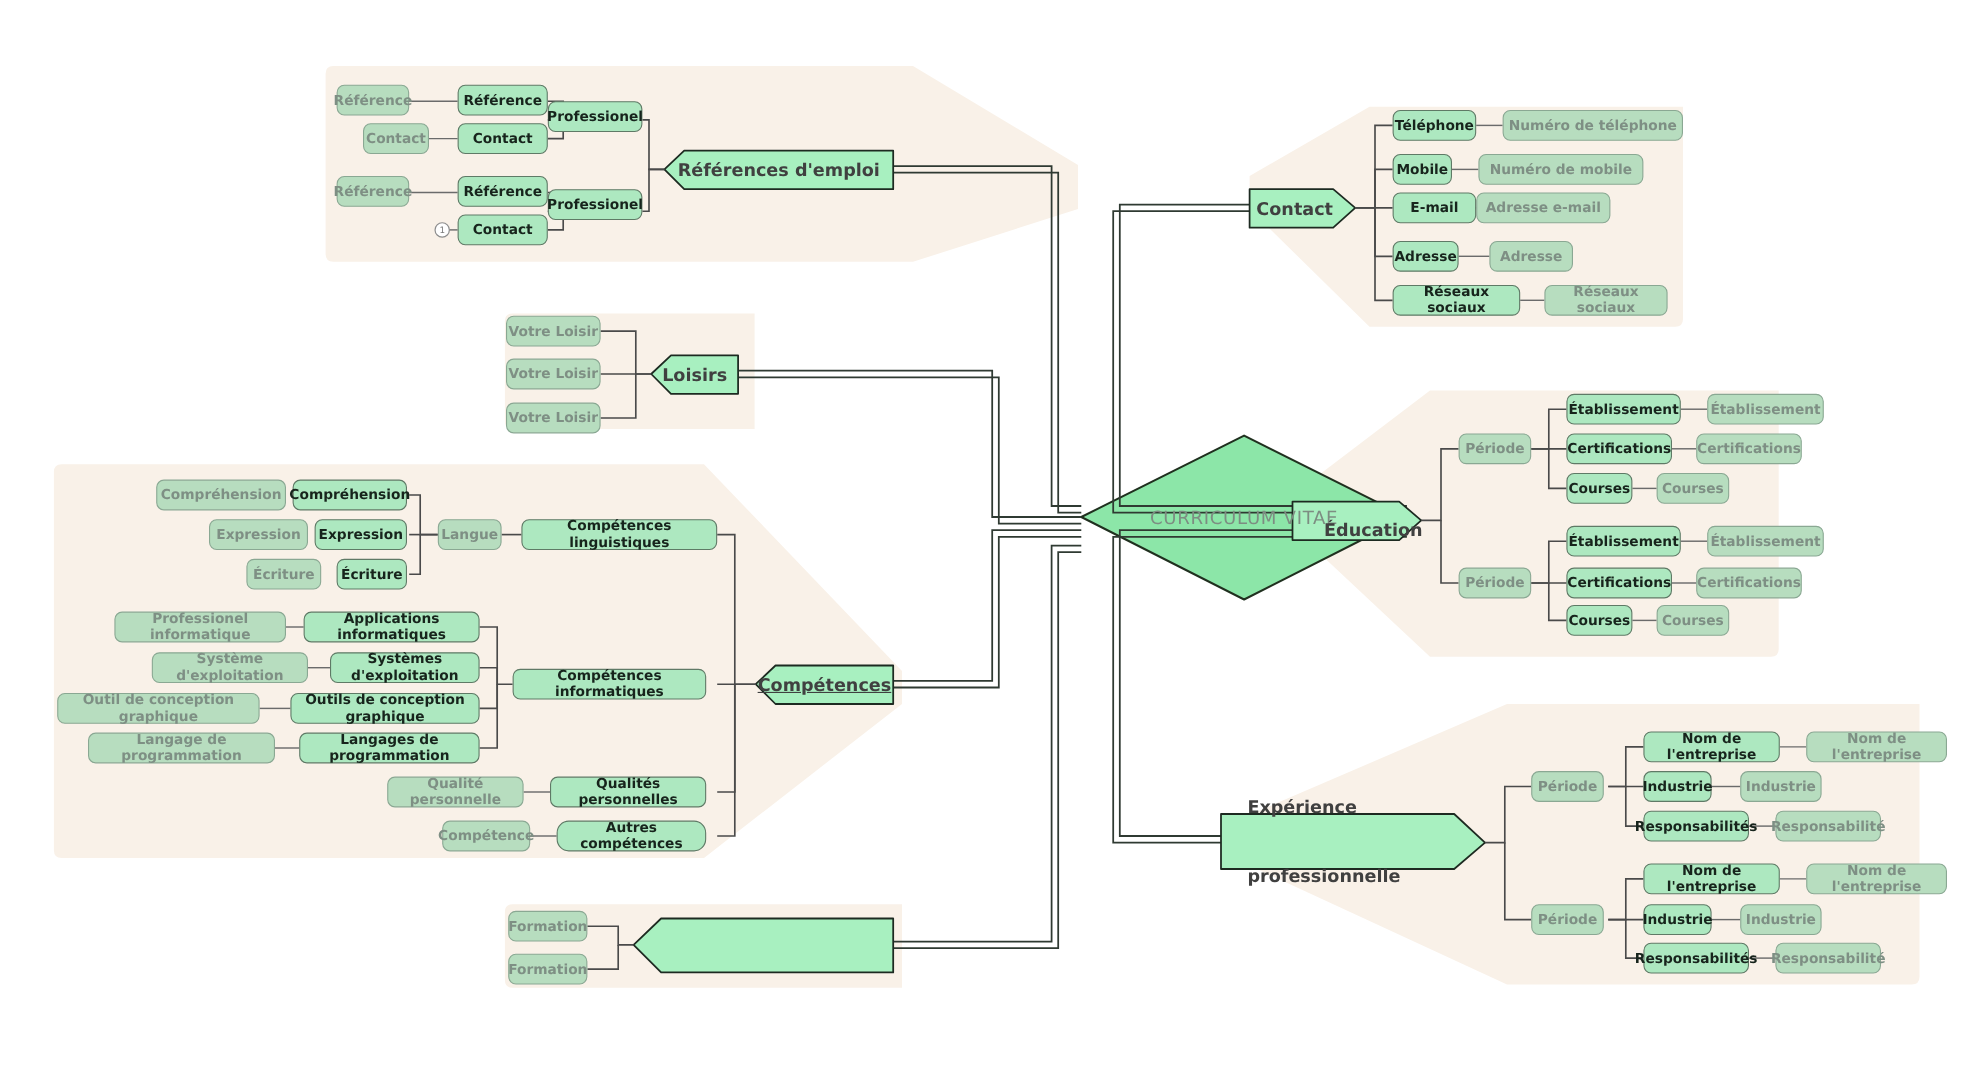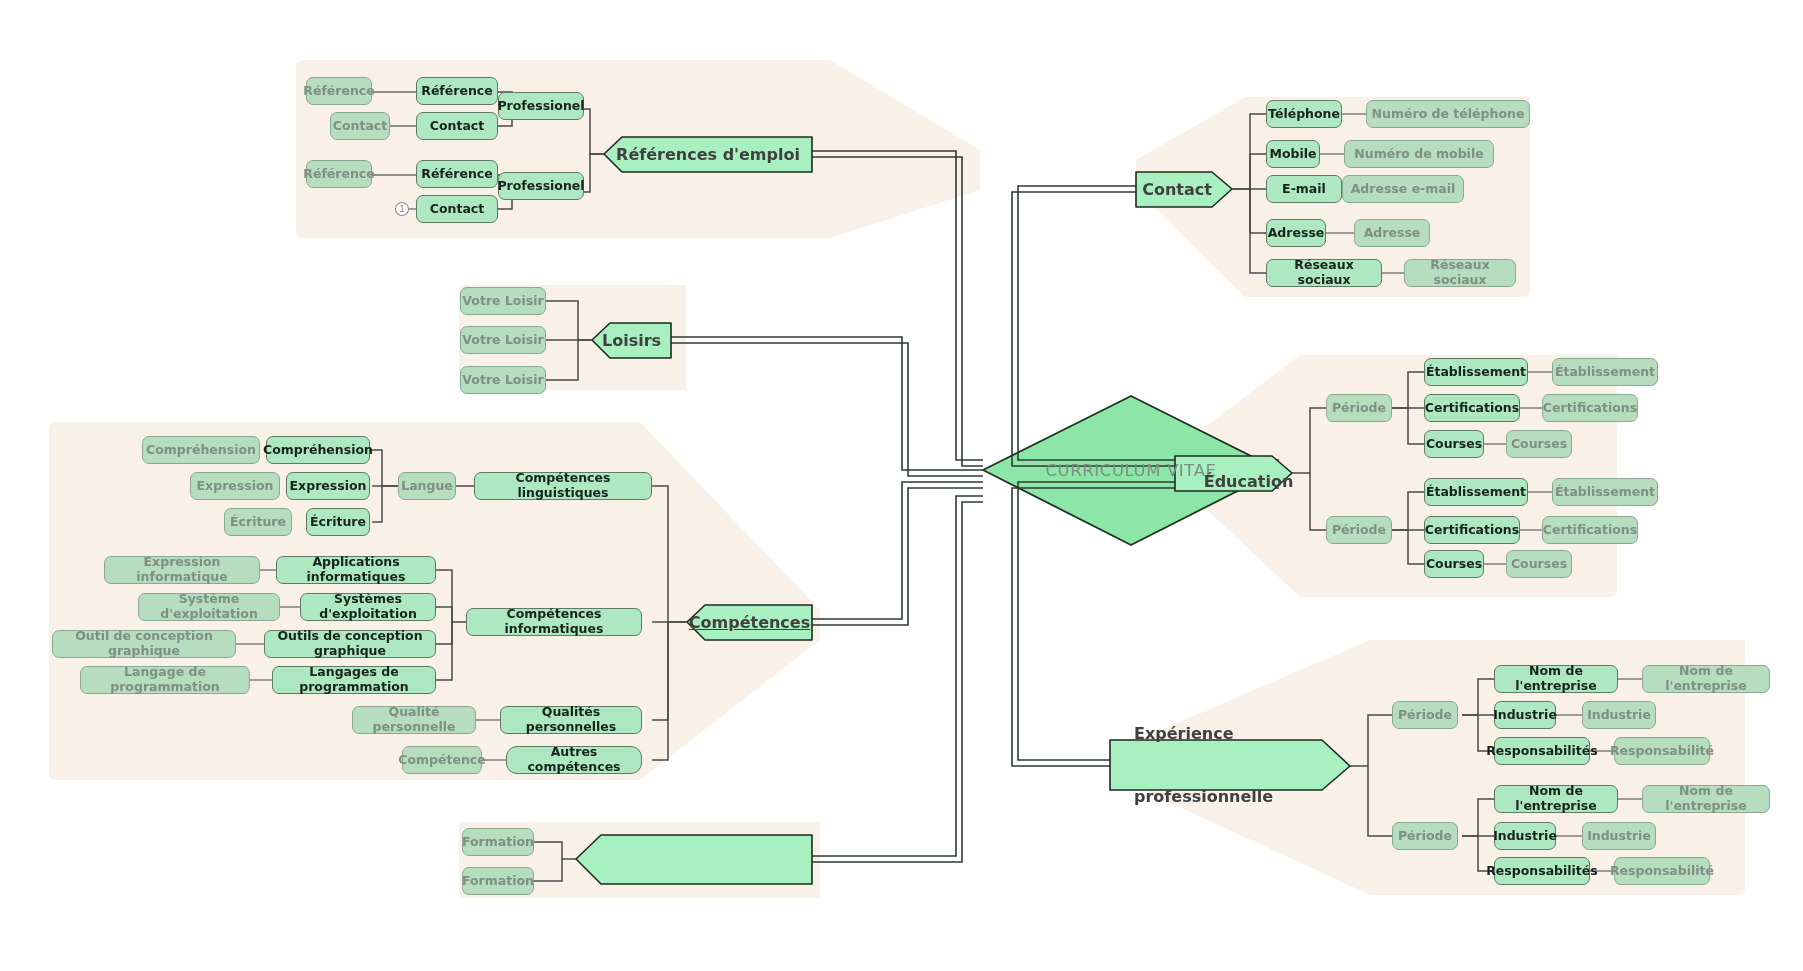--- a/index.html
+++ b/index.html
@@ -195,21 +195,21 @@
   <div class="node lv3" style="left:306px;top:508px;width:64px;height:28px;">Écriture</div>
   <div class="node ghost leafghost" style="left:142px;top:436px;width:118px;height:28px;">Compréhension</div>
   <div class="node ghost leafghost" style="left:190px;top:472px;width:90px;height:28px;">Expression</div>
   <div class="node ghost leafghost" style="left:224px;top:508px;width:68px;height:28px;">Écriture</div>
 
   <div class="node lv2" style="left:466px;top:608px;width:176px;height:28px;">Compétences informatiques</div>
   <div class="node lv3" style="left:276px;top:556px;width:160px;height:28px;">Applications informatiques</div>
   <div class="node lv3" style="left:300px;top:593px;width:136px;height:28px;">Systèmes d'exploitation</div>
   <div class="node lv3" style="left:264px;top:630px;width:172px;height:28px;">Outils de conception graphique</div>
   <div class="node lv3" style="left:272px;top:666px;width:164px;height:28px;">Langages de programmation</div>
-  <div class="node ghost leafghost" style="left:104px;top:556px;width:156px;height:28px;">Expression informatique</div>
+  <div class="node ghost leafghost" style="left:104px;top:556px;width:156px;height:28px;">Professionel informatique</div>
   <div class="node ghost leafghost" style="left:138px;top:593px;width:142px;height:28px;">Système d'exploitation</div>
   <div class="node ghost leafghost" style="left:52px;top:630px;width:184px;height:28px;">Outil de conception graphique</div>
   <div class="node ghost leafghost" style="left:80px;top:666px;width:170px;height:28px;">Langage de programmation</div>
 
   <div class="node lv2" style="left:500px;top:706px;width:142px;height:28px;">Qualités personnelles</div>
   <div class="node ghost leafghost" style="left:352px;top:706px;width:124px;height:28px;">Qualité personnelle</div>
   <div class="node lv2" style="left:506px;top:746px;width:136px;height:28px;border-radius:11px;">Autres compétences</div>
   <div class="node ghost leafghost" style="left:402px;top:746px;width:80px;height:28px;">Compétence</div>
 
   <div class="node ghost leafghost" style="left:462px;top:828px;width:72px;height:28px;">Formation</div>

